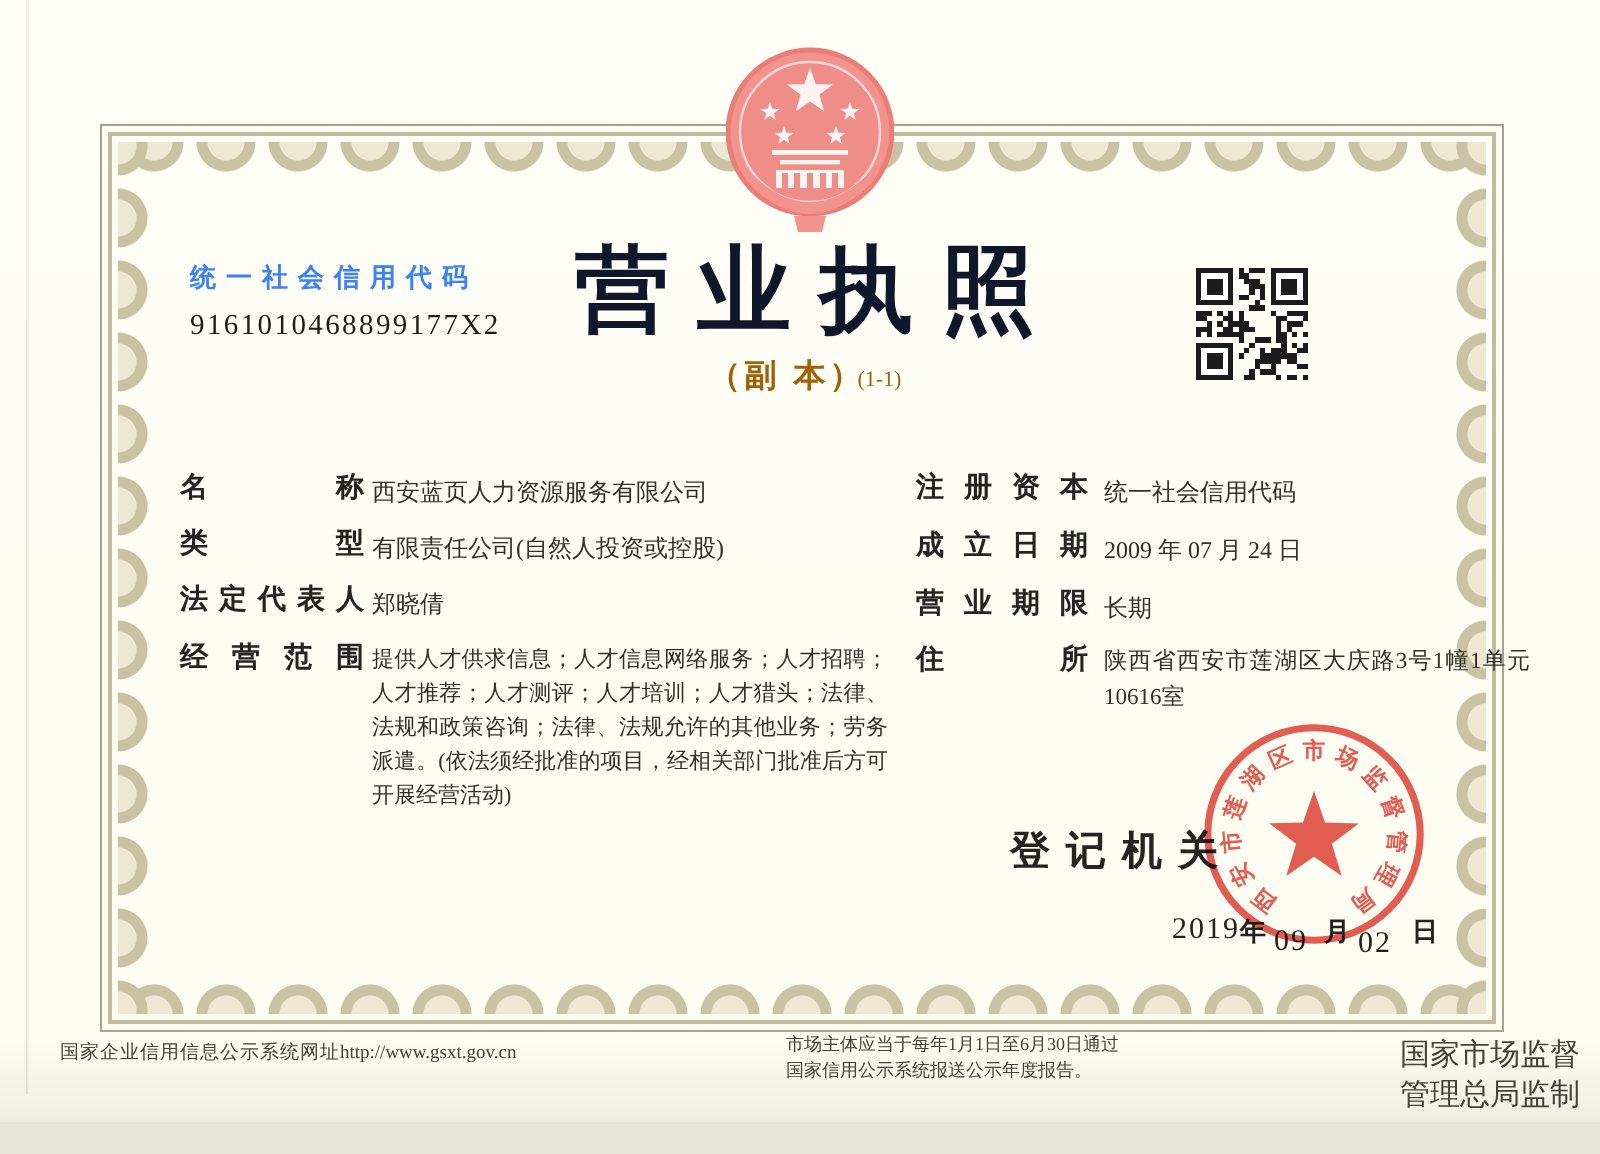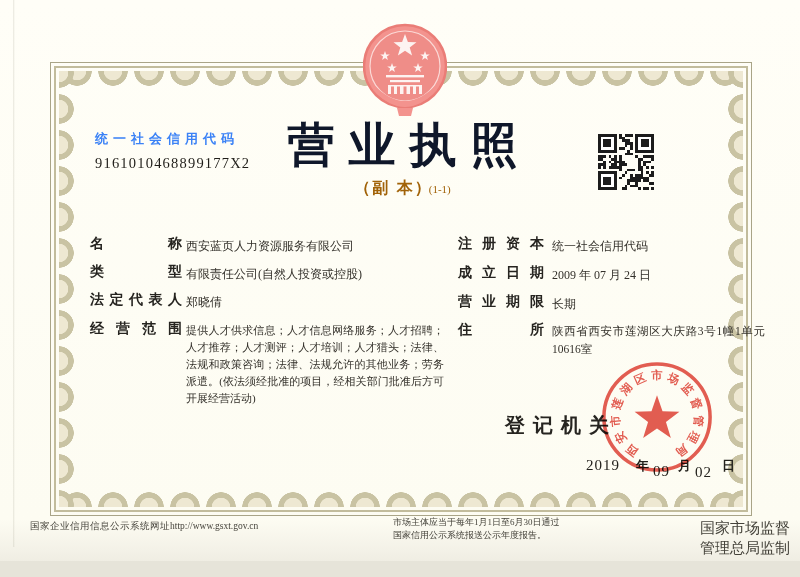--- a/index.html
+++ b/index.html
@@ -70,21 +70,21 @@
   .val-addr{left:552px;top:323px;width:213px;font-size:11.5px;text-align:justify;}
 
   
   .authority{position:absolute;left:505px;top:412px;width:104px;
     font-family:"Liberation Sans", sans-serif;font-weight:bold;font-size:20px;
     color:#262420;text-align:justify;text-align-last:justify;}
   .reg-date{position:absolute;left:586px;top:457px;display:flex;align-items:flex-start;
     font-size:14px;color:#24221d;z-index:2;}
   .reg-date .num{font-size:15px;letter-spacing:1px;}
   .reg-date .cjk{font-family:"Liberation Sans", sans-serif;font-size:13px;font-weight:bold;}
-  .d-year{margin-right:16px;text-align:center;}
+  .d-year{text-align:center;}
   .d-ychar{margin-right:4px;}
   .d-month{transform:translateY(6px);margin-right:8px;}
   .d-mchar{margin-right:4px;}
   .d-day{transform:translateY(7px);margin-right:10px;}
   .seal{position:absolute;left:598px;top:358px;width:118px;height:118px;
     mix-blend-mode:multiply;opacity:.88;z-index:6;}
   .seal-char{font-family:"Liberation Sans", sans-serif;font-size:11.5px;font-weight:bold;
     fill:#e0473d;}
 
   

